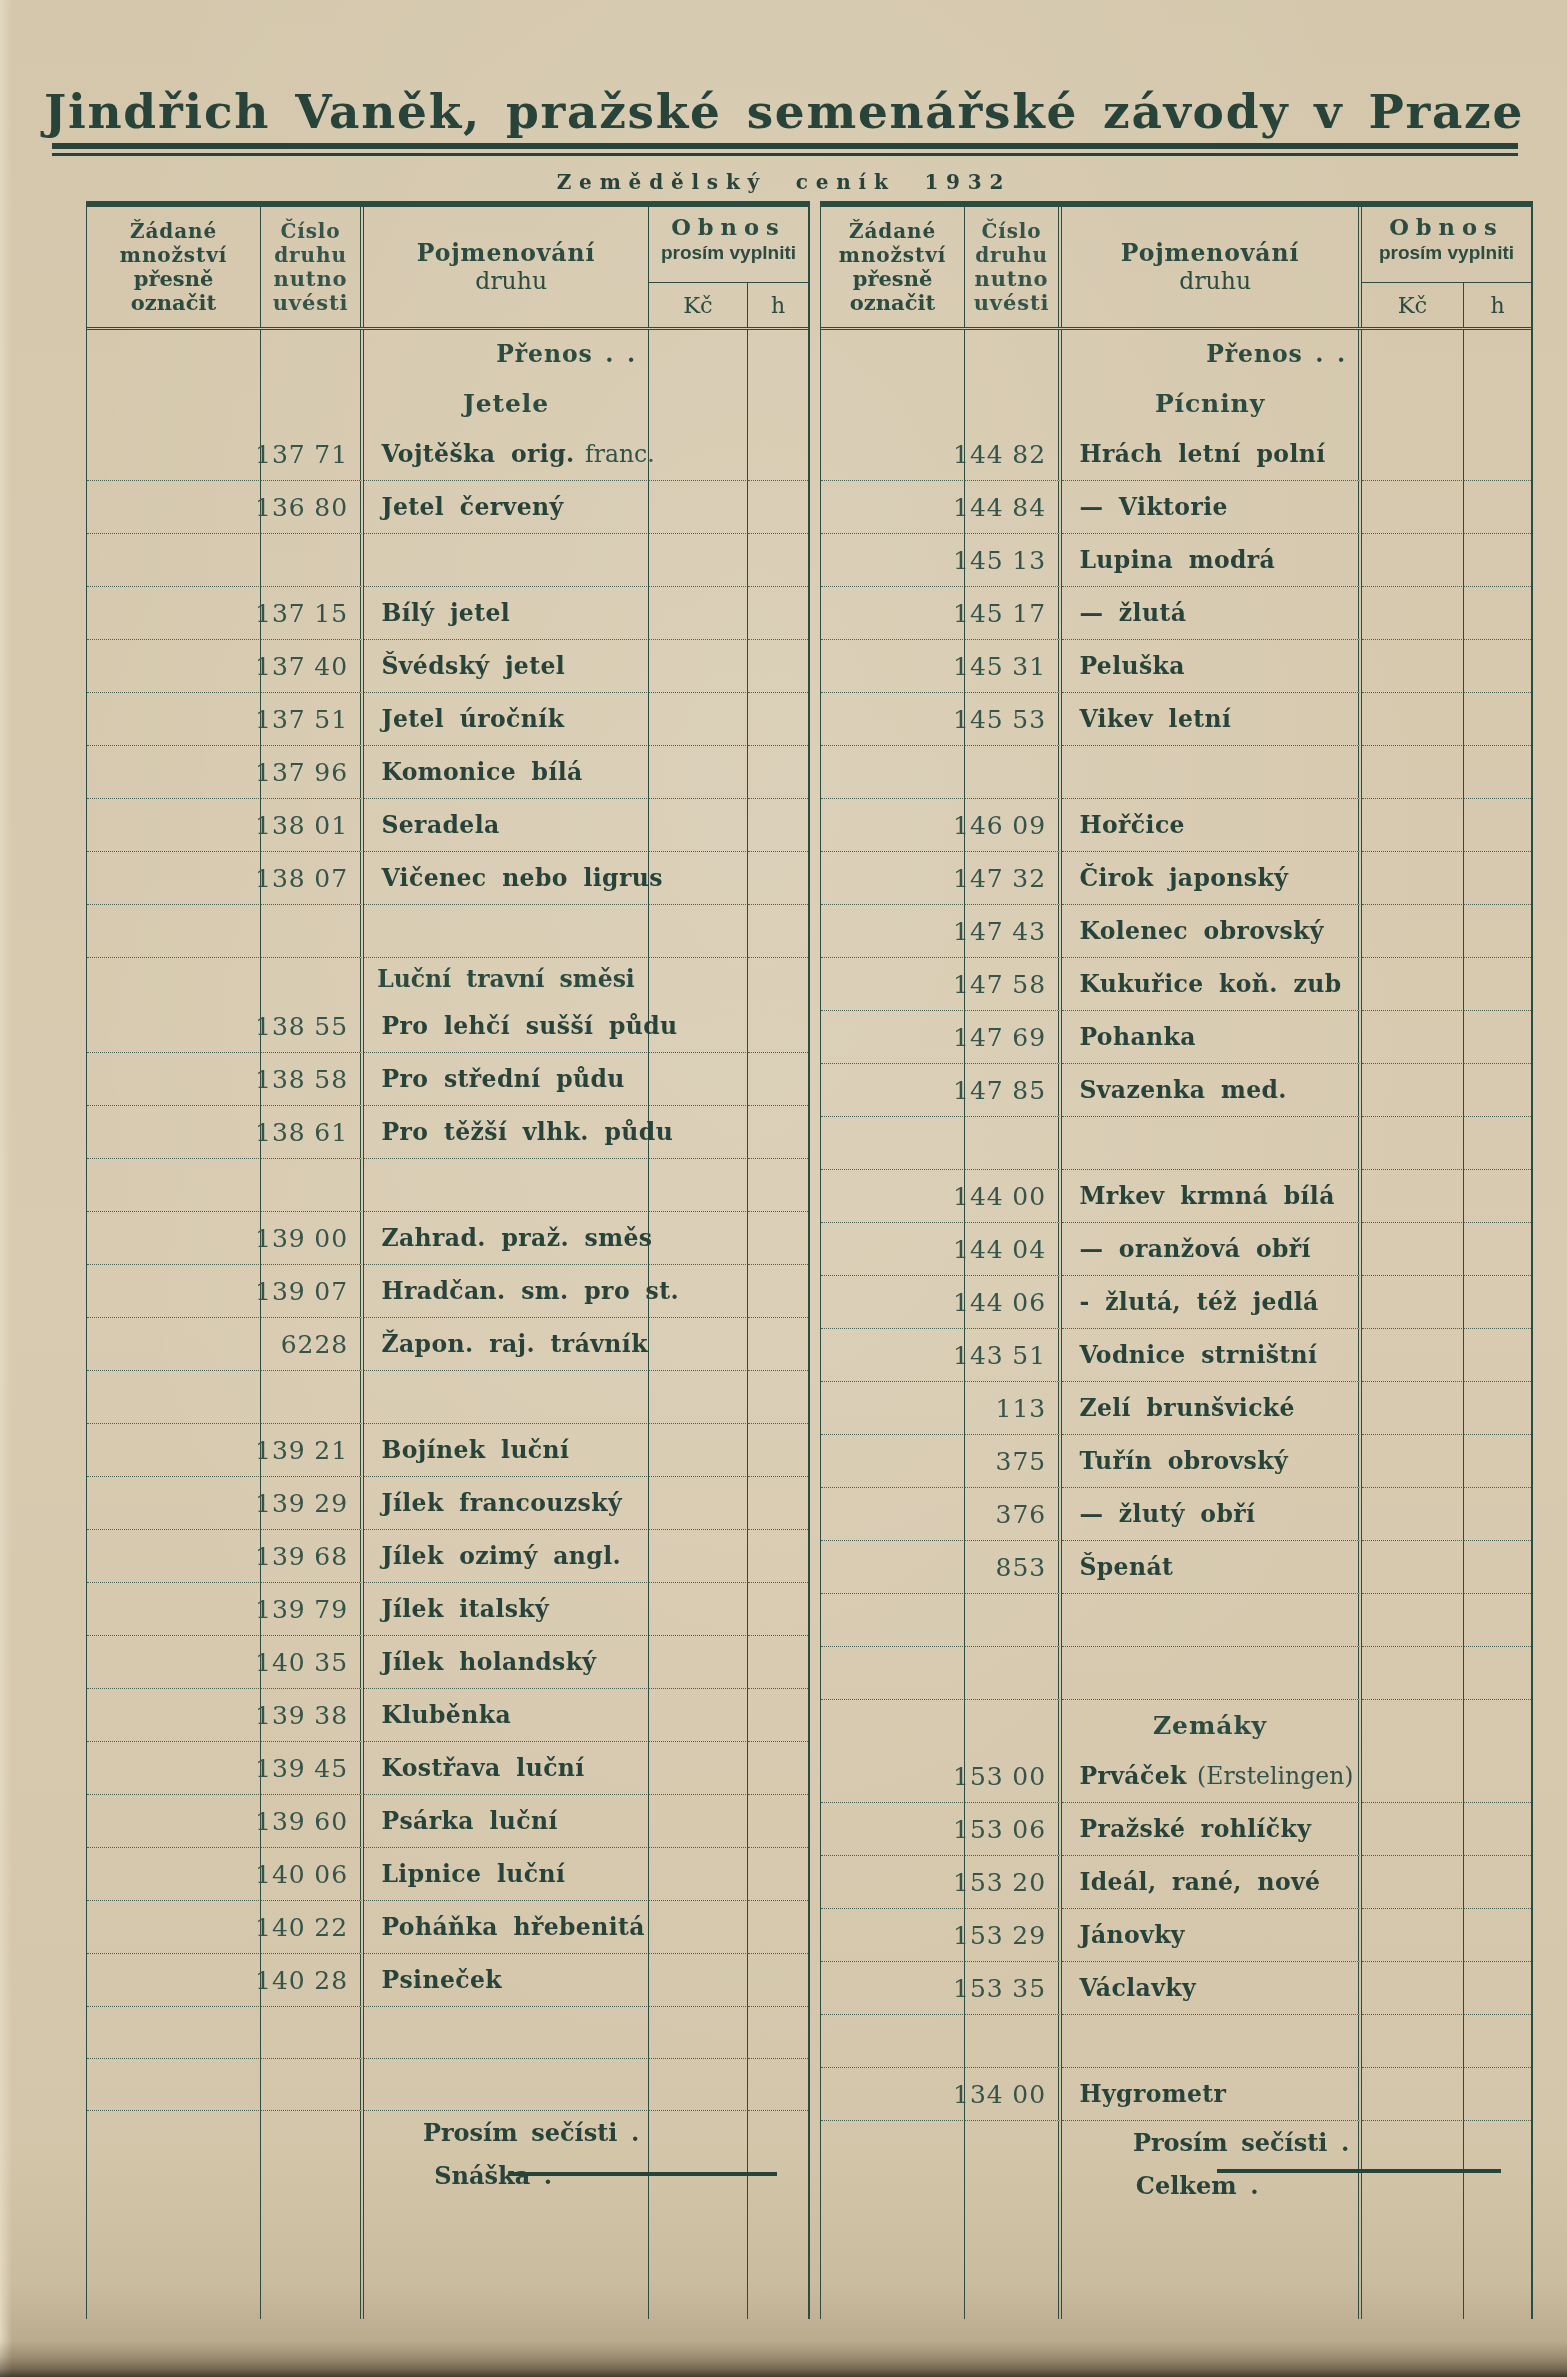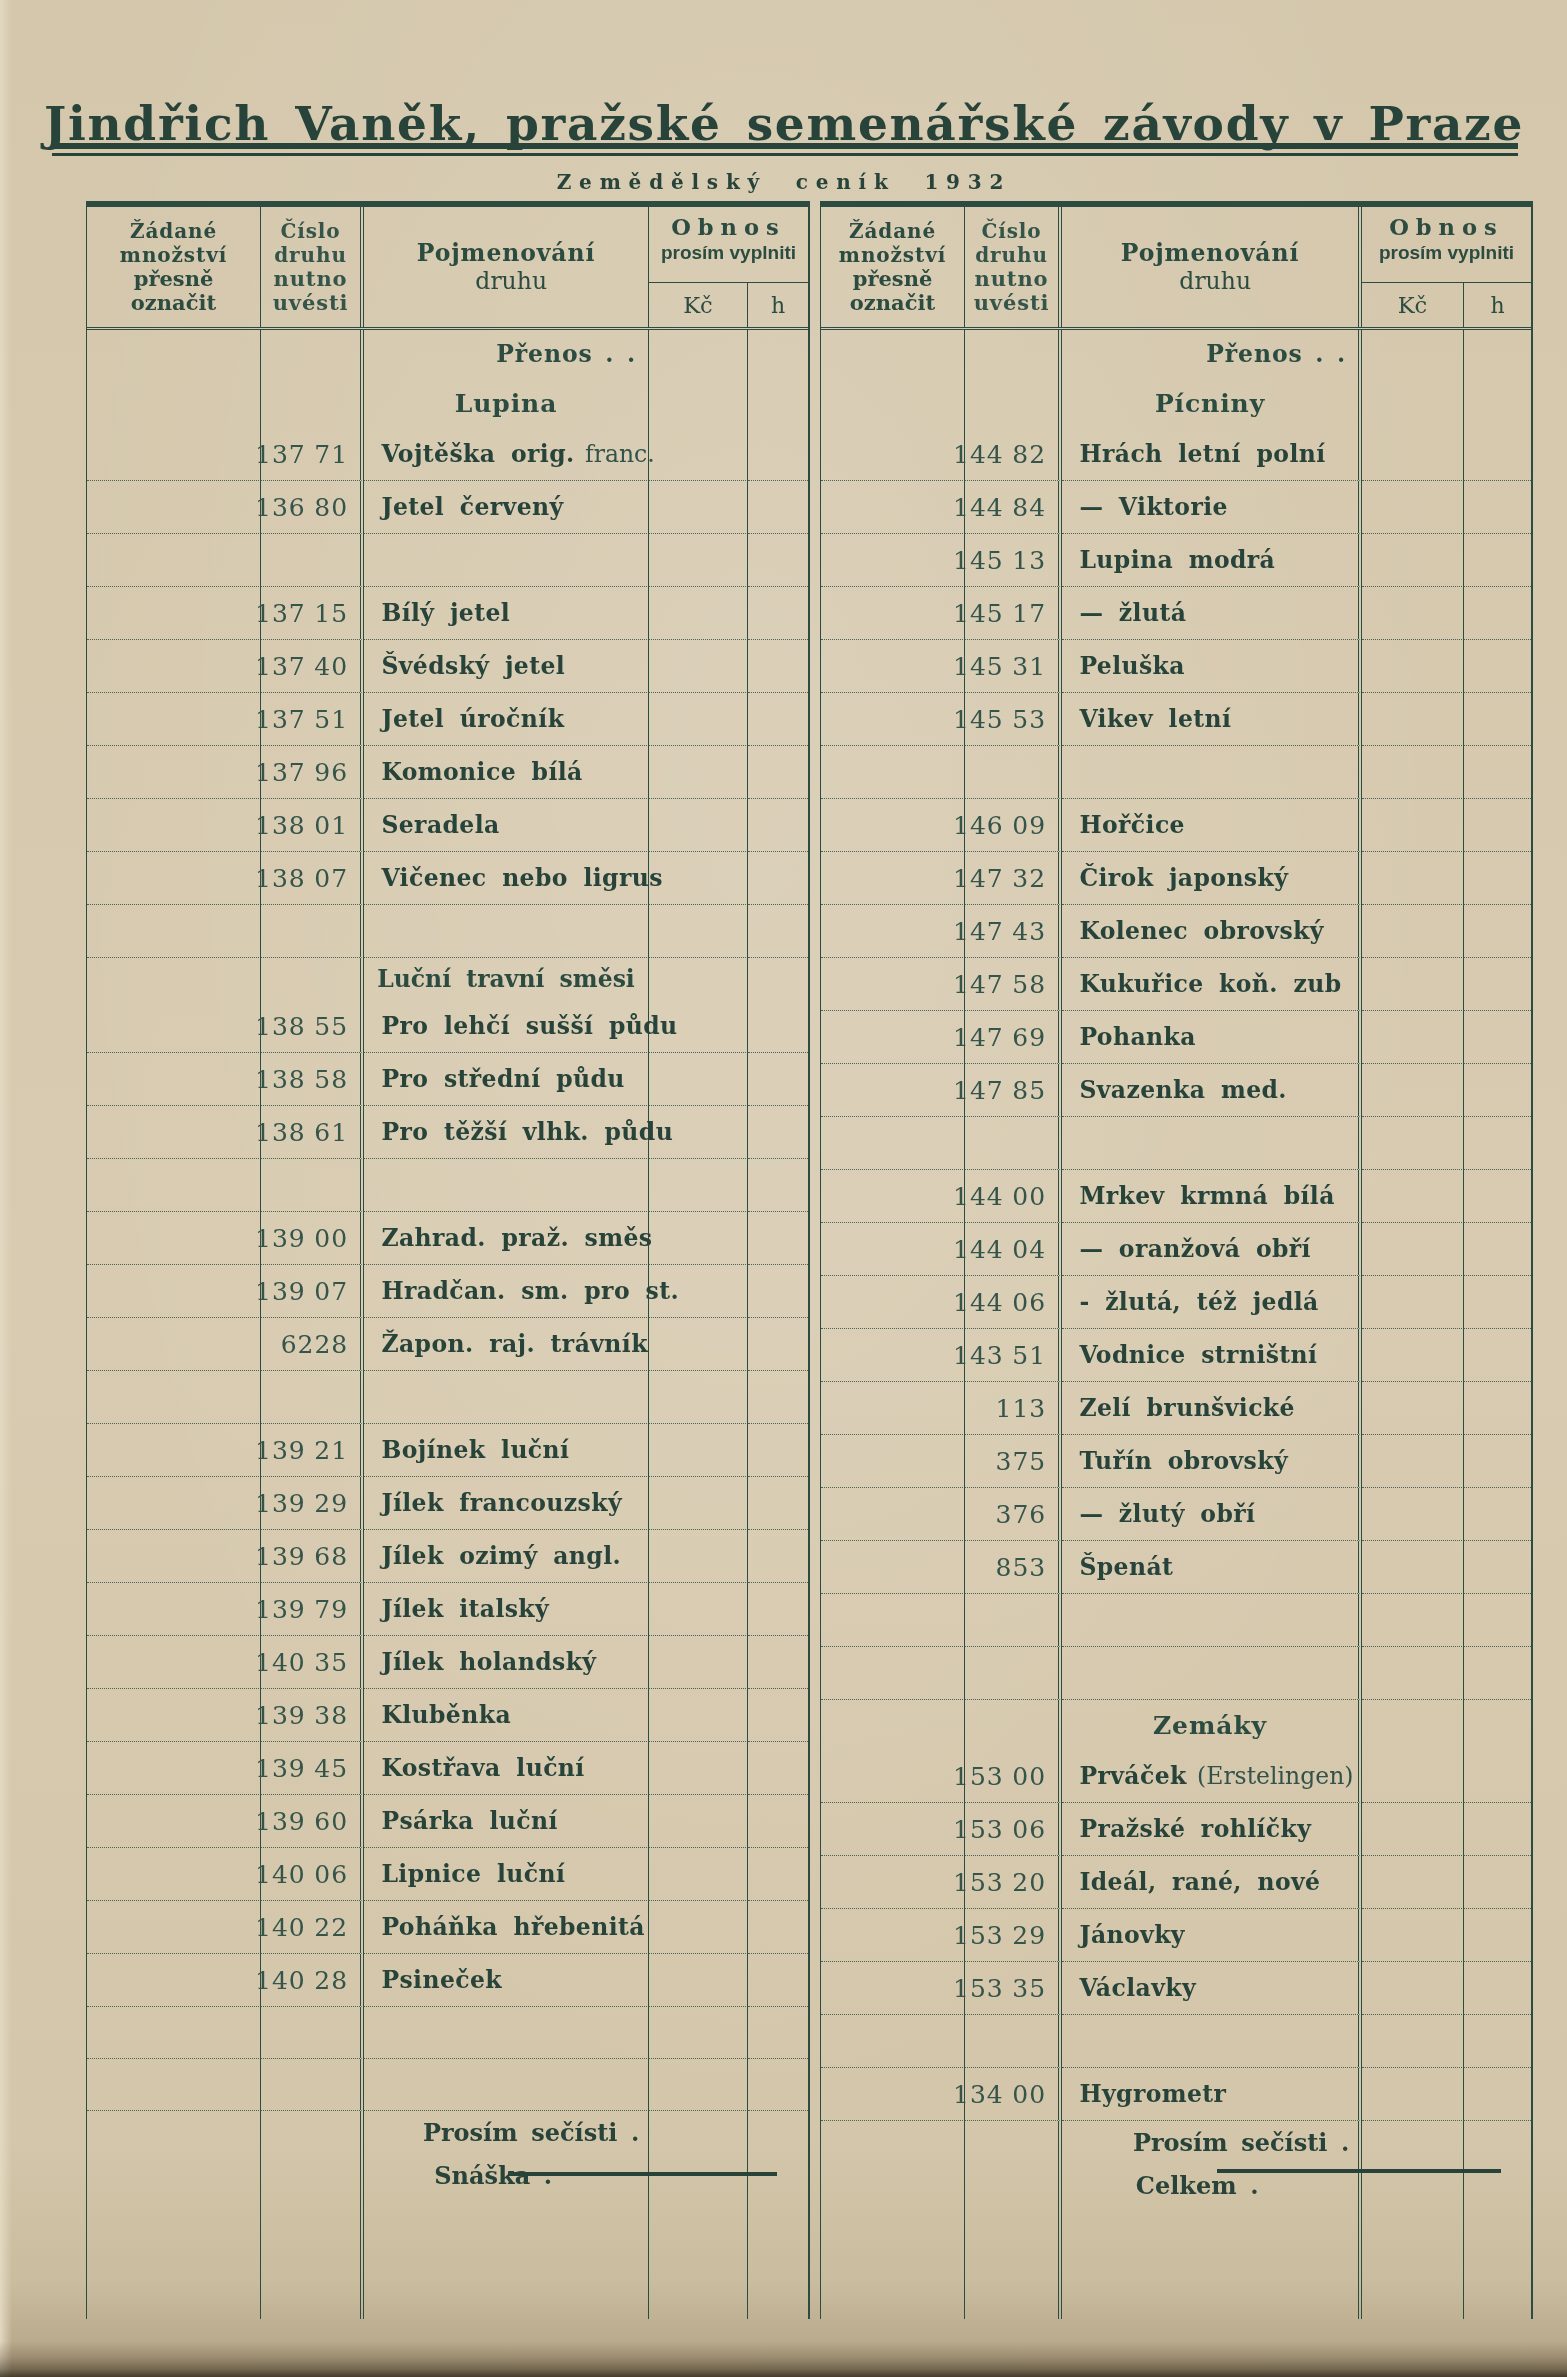--- a/index.html
+++ b/index.html
@@ -22,21 +22,21 @@
       radial-gradient(ellipse at 48% 32%, rgba(255,255,255,.12), rgba(255,255,255,0) 62%),
       linear-gradient(180deg,#d4c7ac 0%, #d8cbb1 55%, #d4c6aa 90%, #cabc9e 96%, #b1a184 100%);
   }
   .bottom-shade{
     position:absolute;left:0;right:0;bottom:0;height:36px;
     background:linear-gradient(180deg, rgba(90,76,54,0) 0%, rgba(96,82,58,.30) 45%, rgba(64,54,37,.55) 78%, rgba(38,31,20,.78) 100%);
   }
   
   .masthead{position:absolute;left:0;top:0;width:100%}
   .doc-title{
-    position:absolute;top:96px;left:0;width:100%;
+    position:absolute;top:84px;left:0;width:100%;
     text-align:center;font-weight:700;font-size:47px;letter-spacing:1.7px;word-spacing:7px;
     color:var(--ink-dark);white-space:nowrap;
   }
   .title-rules{position:absolute;left:52px;right:50px;top:143px}
   .rule-thick{height:6px;background:var(--ink-dark)}
   .rule-thin{height:2.6px;background:var(--ink-dark);margin-top:4.3px}
   .doc-subtitle{
     position:absolute;top:170px;left:0;width:100%;
     text-align:center;font-weight:700;font-size:20px;letter-spacing:7.8px;word-spacing:14px;
     color:var(--ink-dark);
@@ -167,21 +167,21 @@
           <div class="cell cell-name">
             <span>Přenos . .</span>
           </div>
           <div class="cell cell-kc"></div>
           <div class="cell cell-h"></div>
         </div>
         <div class="row section">
           <div class="cell cell-qty"></div>
           <div class="cell cell-num"></div>
           <div class="cell cell-name">
-            <span>Lupina</span>
+            <span>Jetele</span>
           </div>
           <div class="cell cell-kc"></div>
           <div class="cell cell-h"></div>
         </div>
         <div class="row item">
           <div class="cell cell-qty"></div>
           <div class="cell cell-num">
             <span>137 71</span>
           </div>
           <div class="cell cell-name">

